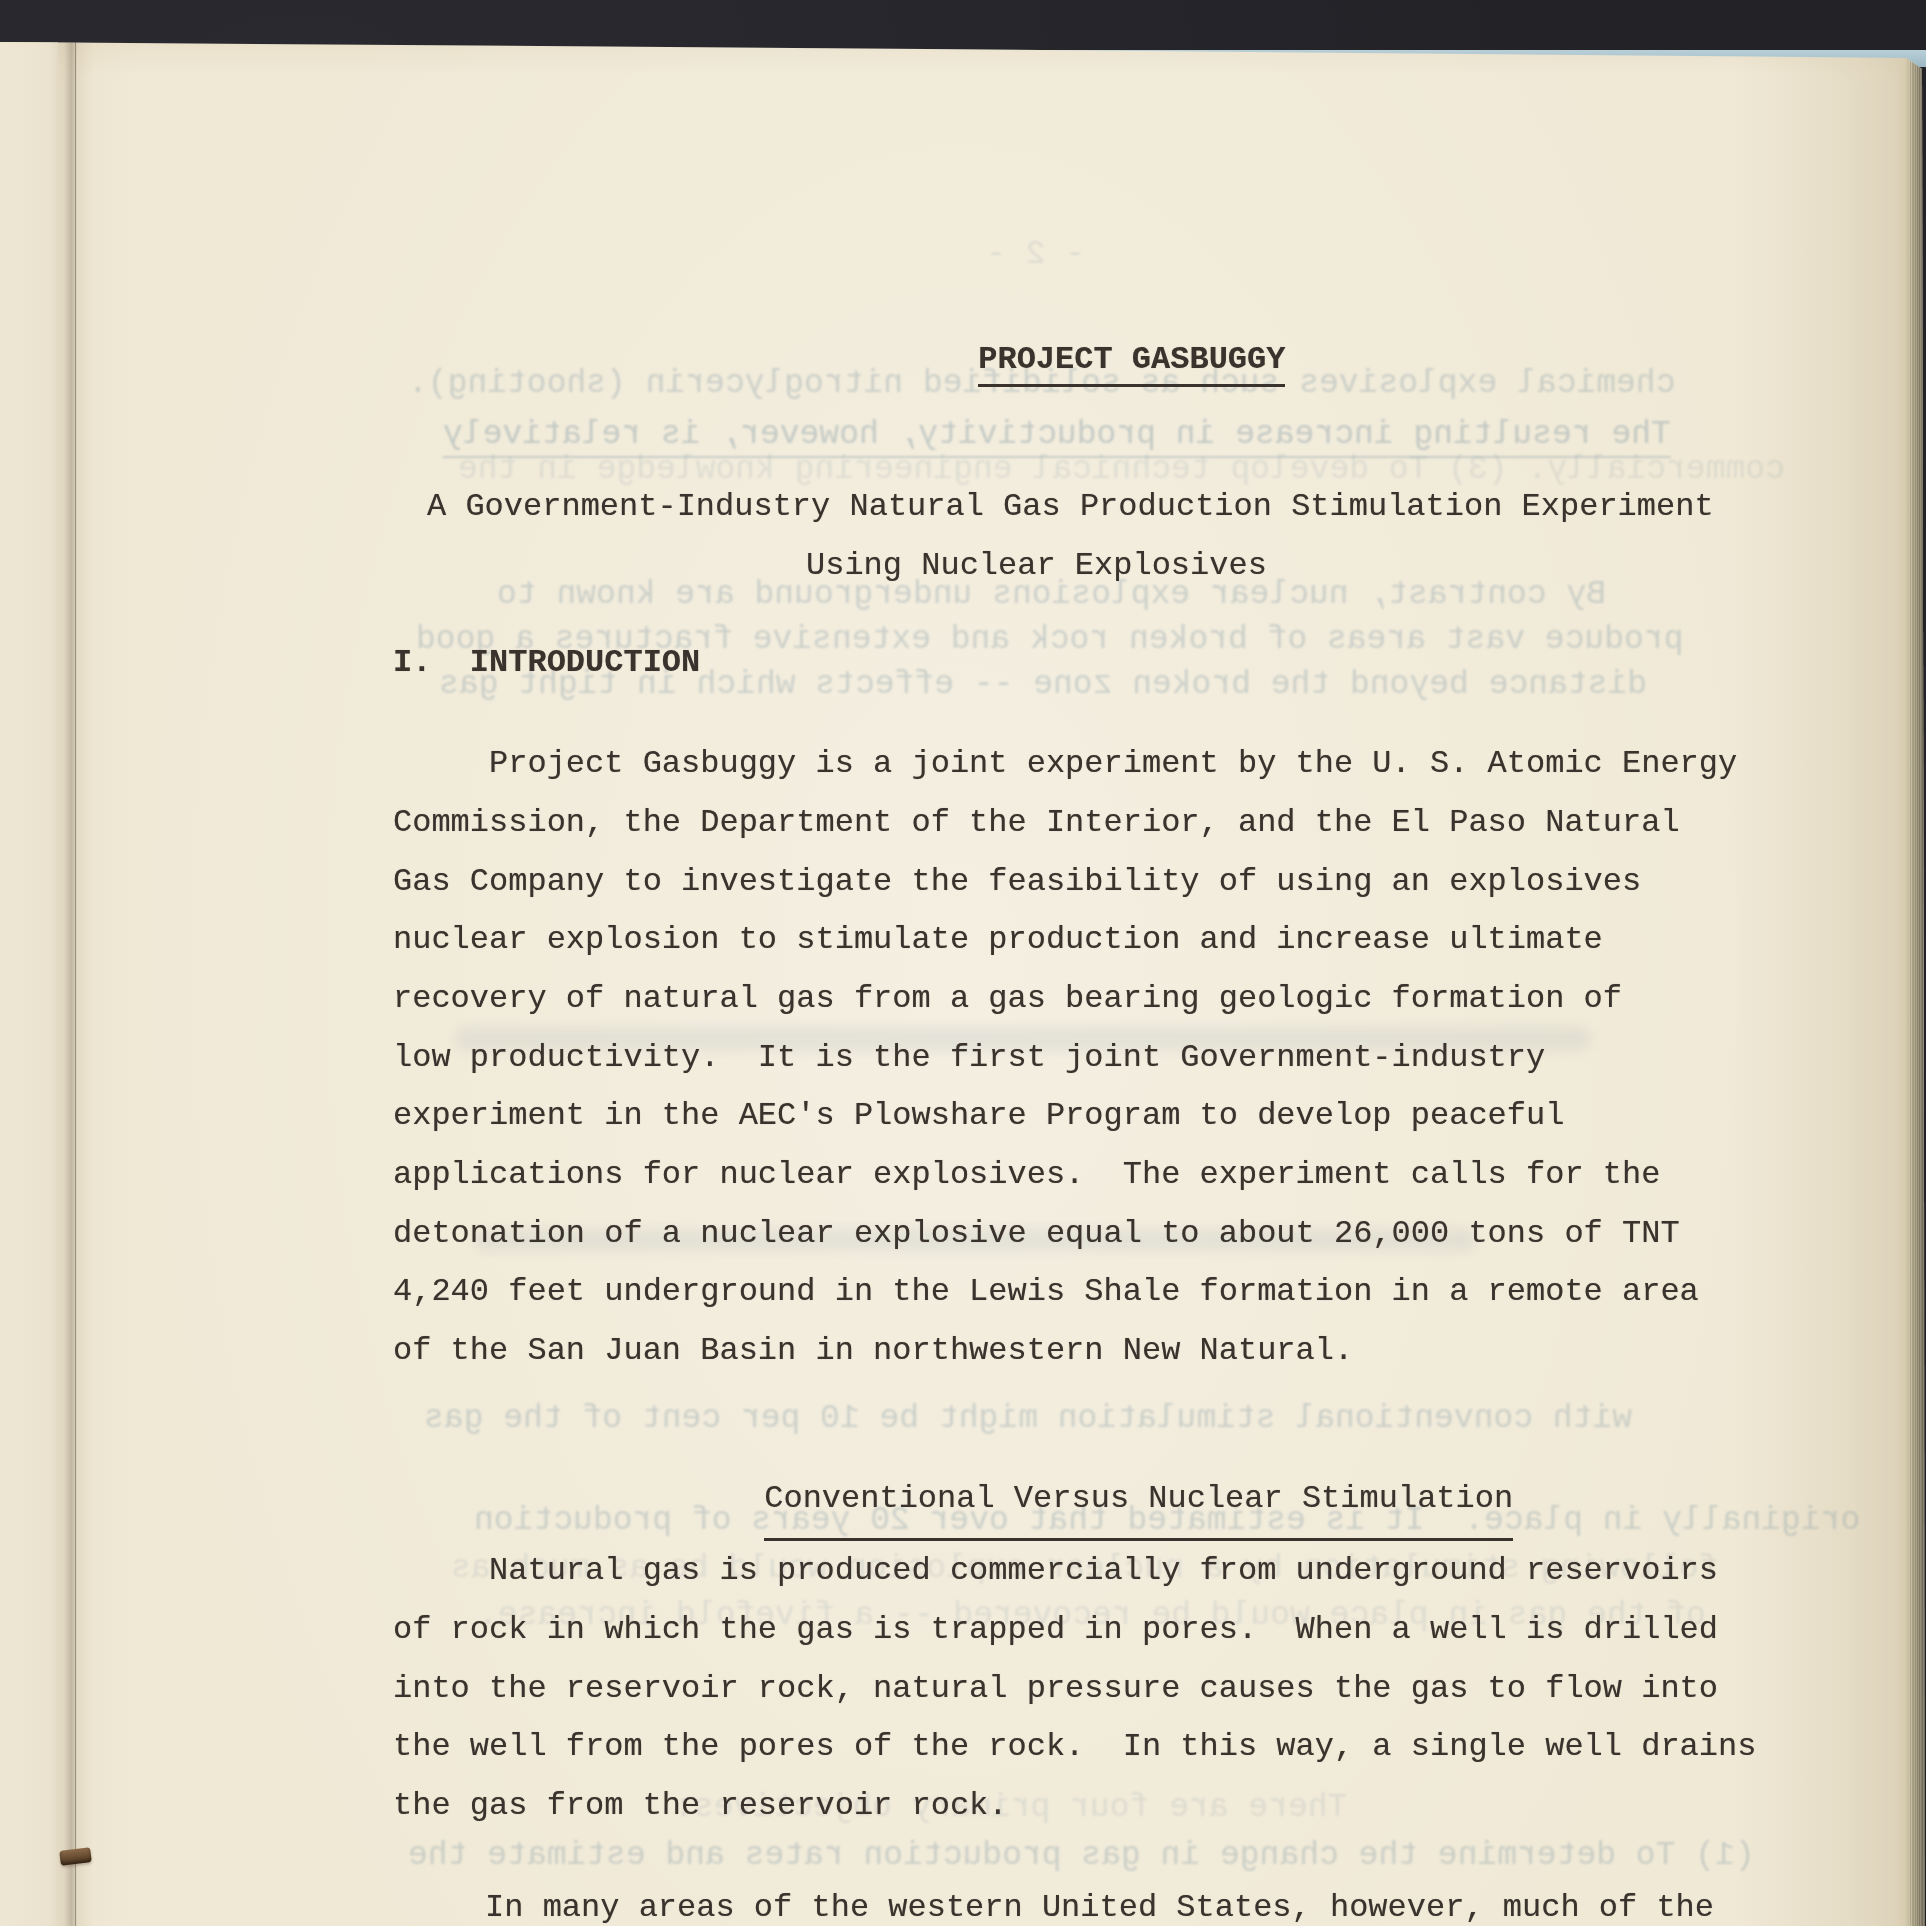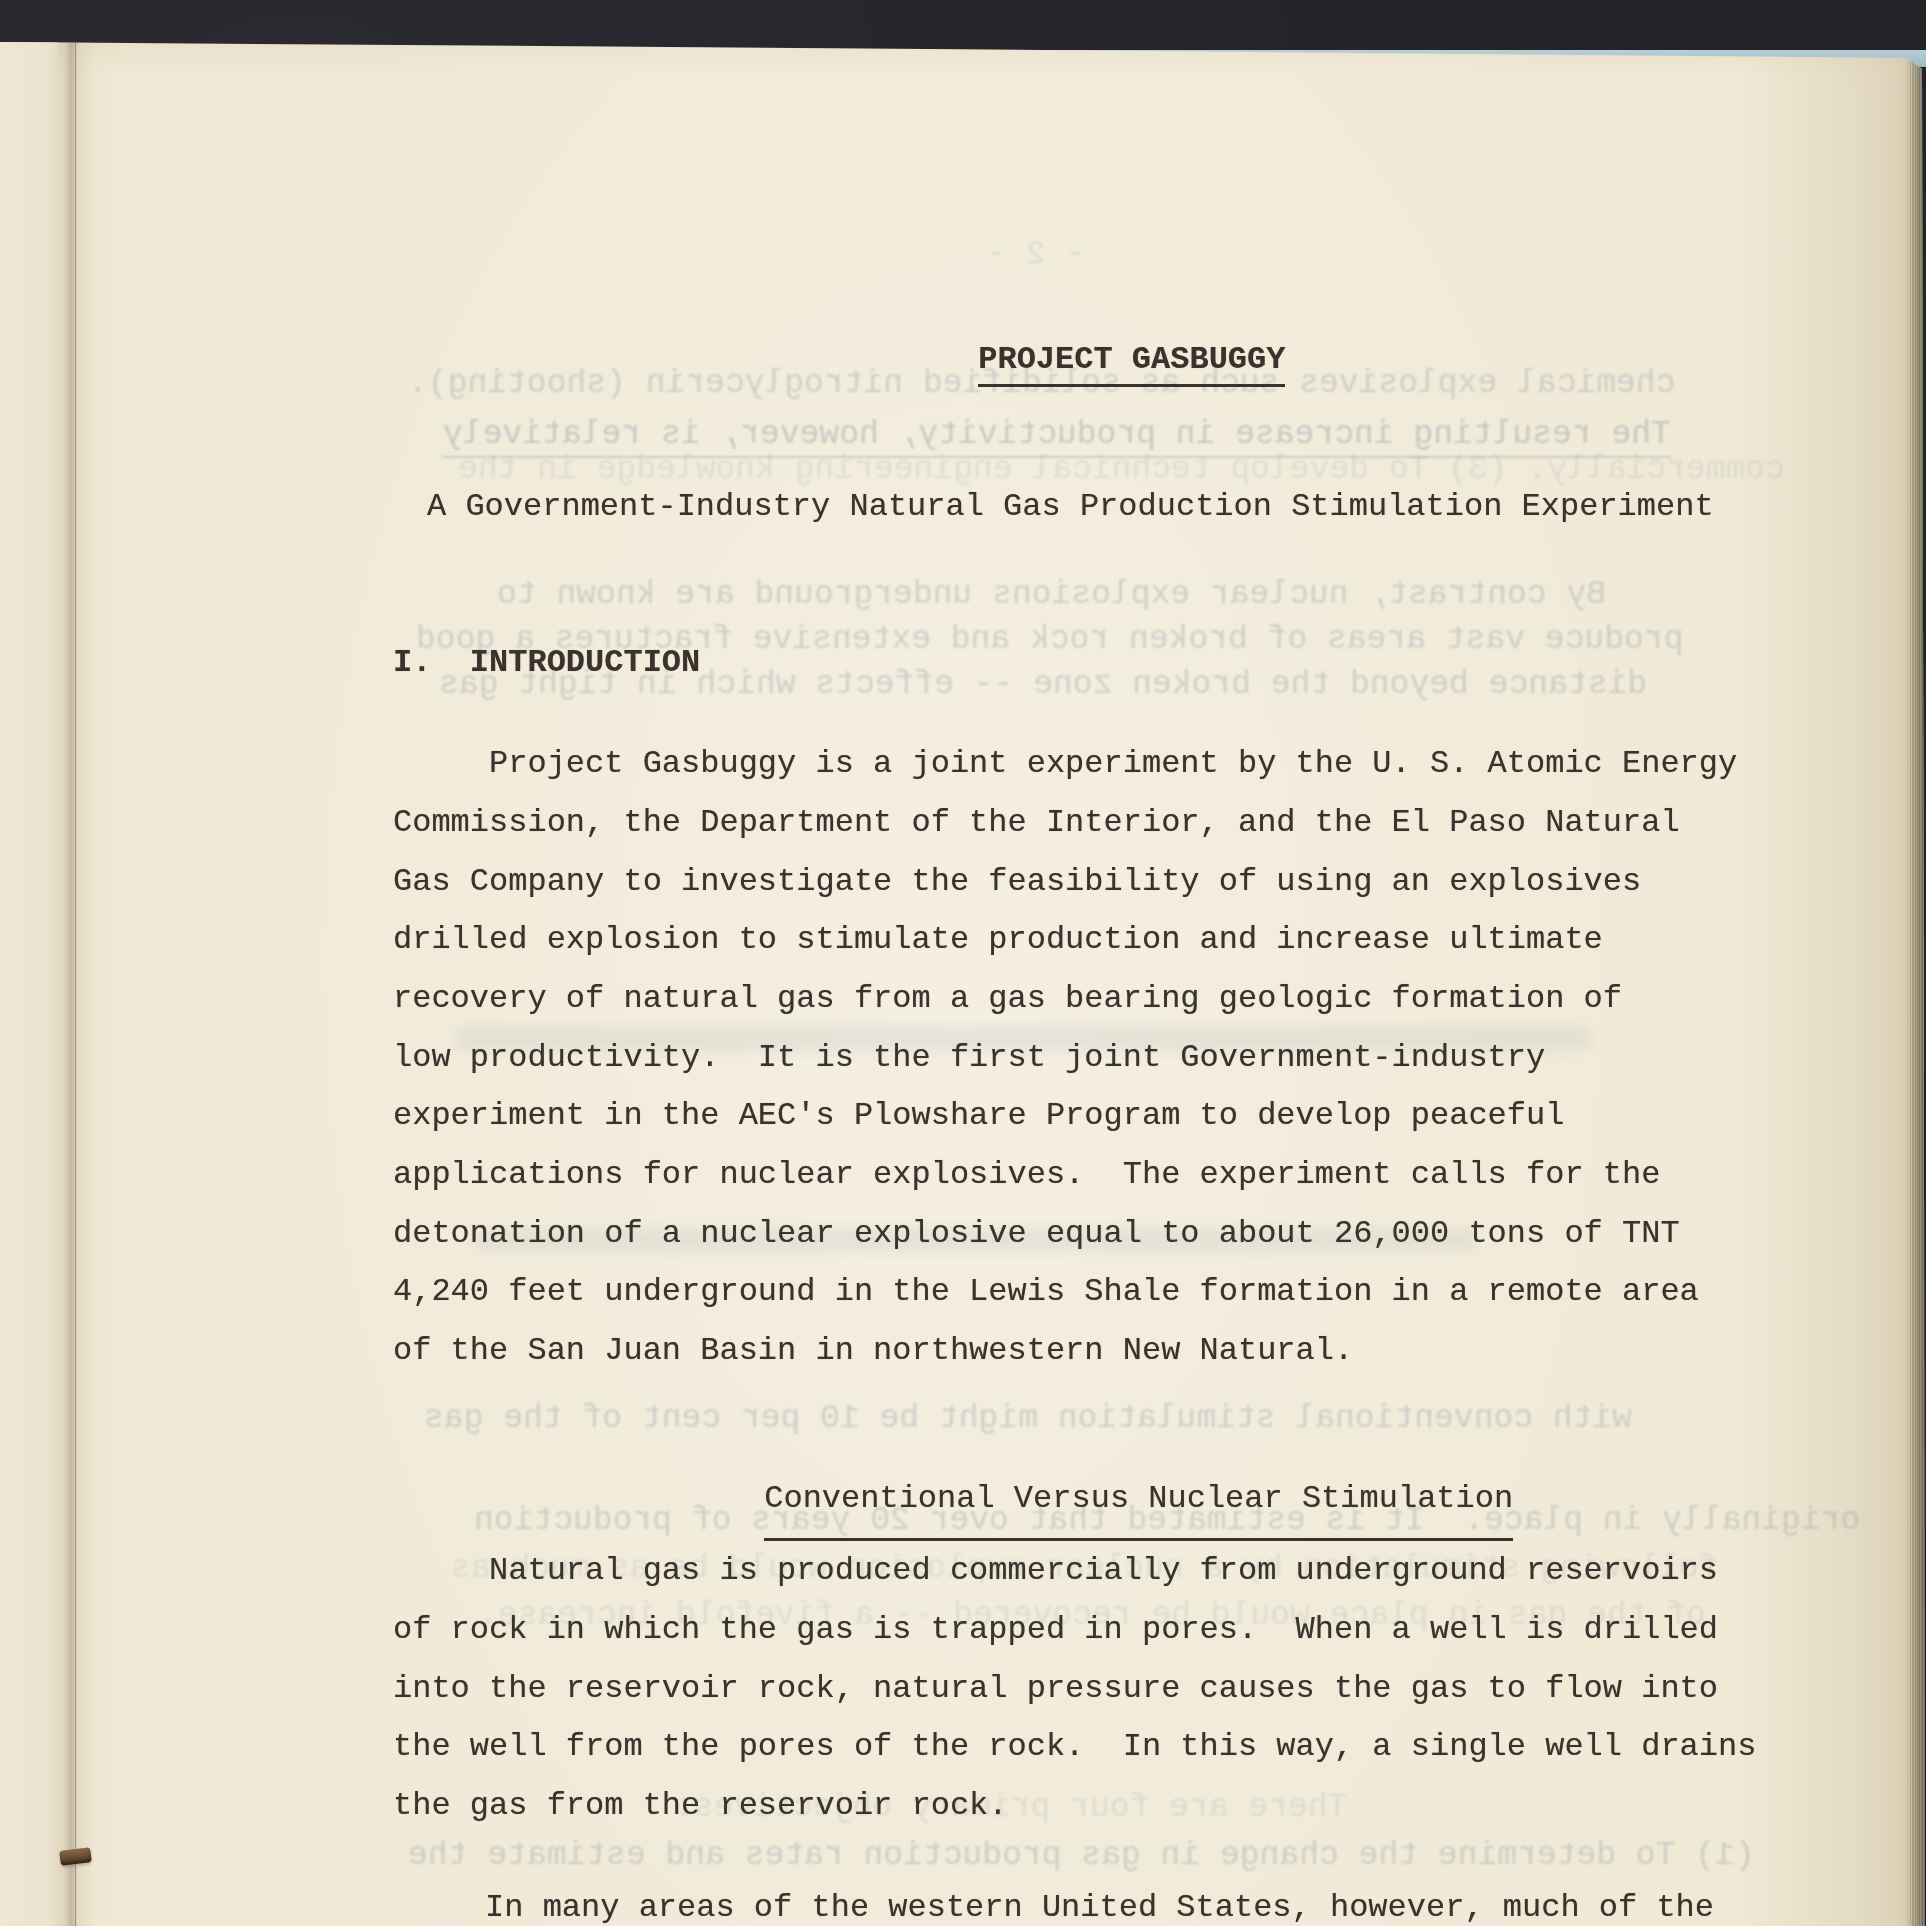--- a/index.html
+++ b/index.html
@@ -73,27 +73,28 @@
     <div class="g" style="left:408px;top:1839px;">(1) To determine the change in gas production rates and estimate the</div>
 
     <div class="smudge" style="left:455px;top:1027px;width:1136px;height:24px;"></div>
     <div class="smudge" style="left:474px;top:1229px;width:1002px;height:22.3px;"></div>
 
     <div class="t head" style="left:863px;top:310px;">
       <span class="u">PROJECT GASBUGGY</span>
     </div>
 
     <div class="t" style="left:427px;top:490px;">A Government-Industry Natural Gas Production Stimulation Experiment</div>
+    <div class="t" style="left:806px;top:549px;">Using Nuclear Explosives</div>
 
     <div class="t head" style="left:393px;top:646px;">I.  INTRODUCTION</div>
 
     <div class="t" style="left:393px;top:747px;">     Project Gasbuggy is a joint experiment by the U. S. Atomic Energy</div>
     <div class="t" style="left:393px;top:806px;">Commission, the Department of the Interior, and the El Paso Natural</div>
     <div class="t" style="left:393px;top:865px;">Gas Company to investigate the feasibility of using an explosives</div>
-    <div class="t" style="left:393px;top:923px;">drilled explosion to stimulate production and increase ultimate</div>
+    <div class="t" style="left:393px;top:923px;">nuclear explosion to stimulate production and increase ultimate</div>
     <div class="t" style="left:393px;top:982px;">recovery of natural gas from a gas bearing geologic formation of</div>
     <div class="t" style="left:393px;top:1041px;">low productivity.  It is the first joint Government-industry</div>
     <div class="t" style="left:393px;top:1099px;">experiment in the AEC's Plowshare Program to develop peaceful</div>
     <div class="t" style="left:393px;top:1158px;">applications for nuclear explosives.  The experiment calls for the</div>
     <div class="t" style="left:393px;top:1217px;">detonation of a nuclear explosive equal to about 26,000 tons of TNT</div>
     <div class="t" style="left:393px;top:1275px;">4,240 feet underground in the Lewis Shale formation in a remote area</div>
     <div class="t" style="left:393px;top:1334px;">of the San Juan Basin in northwestern New Natural.</div>
 
     <div class="t" style="left:649px;top:1449px;">
       <span class="u2">Conventional Versus Nuclear Stimulation</span>

